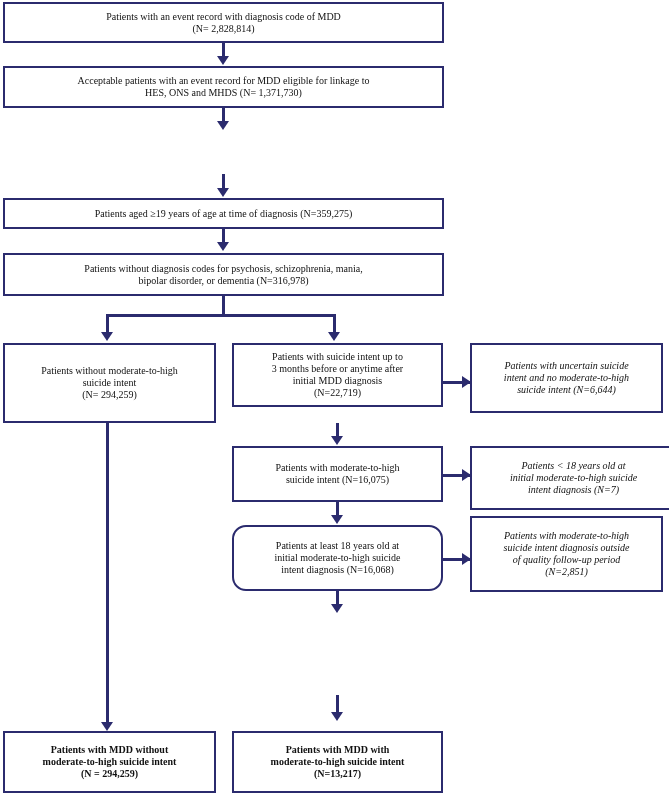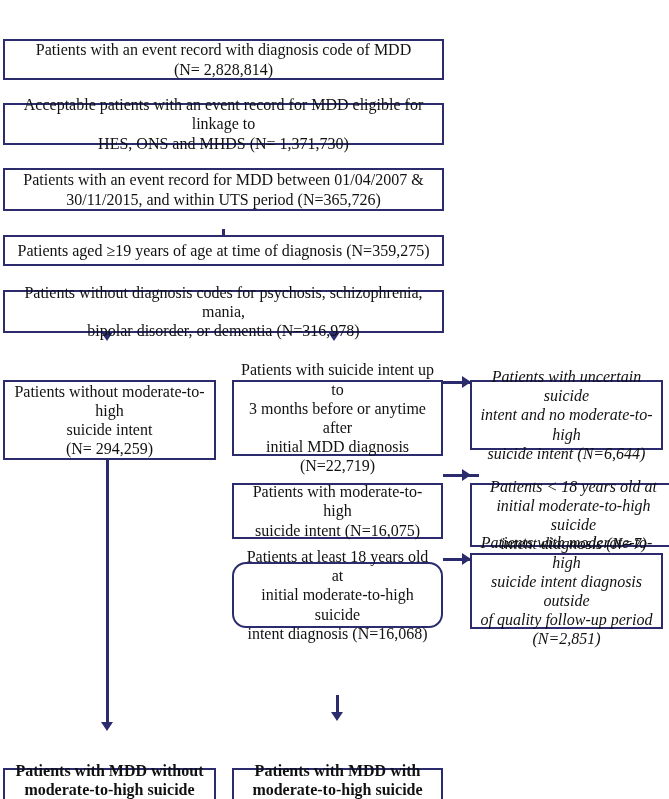--- a/index.html
+++ b/index.html
@@ -22,24 +22,23 @@
   .node {
     position: absolute;
     box-sizing: border-box;
     border: 2px solid #2b2b6e;
     background: #ffffff;
     display: flex;
     align-items: center;
     justify-content: center;
     text-align: center;
     line-height: 1.20;
-    font-size: 16px;
+    font-size: 10px;
     padding: 2px 5px;
     z-index: 3;
-    margin-top: 37px;
   }
   .node .txt {
     display: block;
     width: 100%;
     white-space: pre-line;
   }
   .node.bold {
     font-weight: bold;
   }
   .node.italic .txt {
@@ -91,24 +90,20 @@
   <div class="arrow-down" style="left:217px; top:56px;"></div>
 
   <div class="node" style="left:3px; top:66px; width:441px; height:42px;">
     <span class="txt">Acceptable patients with an event record for MDD eligible for linkage to
 HES, ONS and MHDS (N= 1,371,730)</span>
   </div>
 
   <div class="vline" style="left:222px; top:108px; height:16px;"></div>
   <div class="arrow-down" style="left:217px; top:121px;"></div>
 
-  <div class="node" style="left:3px; top:131px; width:441px; height:43px;">
-    <span class="txt">Patients with an event record for MDD between 01/04/2007 &amp;
-30/11/2015, and within UTS period (N=365,726)</span>
-  </div>
 
   <div class="vline" style="left:222px; top:174px; height:17px;"></div>
   <div class="arrow-down" style="left:217px; top:188px;"></div>
 
   <div class="node" style="left:3px; top:198px; width:441px; height:31px;">
     <span class="txt">Patients aged ≥19 years of age at time of diagnosis (N=359,275)</span>
   </div>
 
   <div class="vline" style="left:222px; top:229px; height:16px;"></div>
   <div class="arrow-down" style="left:217px; top:242px;"></div>
@@ -124,21 +119,21 @@
   <div class="arrow-down" style="left:101px; top:332px;"></div>
   <div class="vline" style="left:333px; top:314px; height:22px;"></div>
   <div class="arrow-down" style="left:328px; top:332px;"></div>
 
   <div class="node" style="left:3px; top:343px; width:213px; height:80px;">
     <span class="txt">Patients without moderate-to-high
 suicide intent
 (N= 294,259)</span>
   </div>
 
-  <div class="node" style="left:232px; top:343px; width:211px; height:76px;">
+  <div class="node" style="left:232px; top:343px; width:211px; height:64px;">
     <span class="txt">Patients with suicide intent up to
 3 months before or anytime after
 initial MDD diagnosis
 (N=22,719)</span>
   </div>
 
   <div class="hline" style="left:443px; top:381px; width:36px;"></div>
   <div class="arrow-right" style="left:462px; top:376px;"></div>
   <div class="node italic" style="left:470px; top:343px; width:193px; height:70px;">
     <span class="txt">Patients with uncertain suicide

